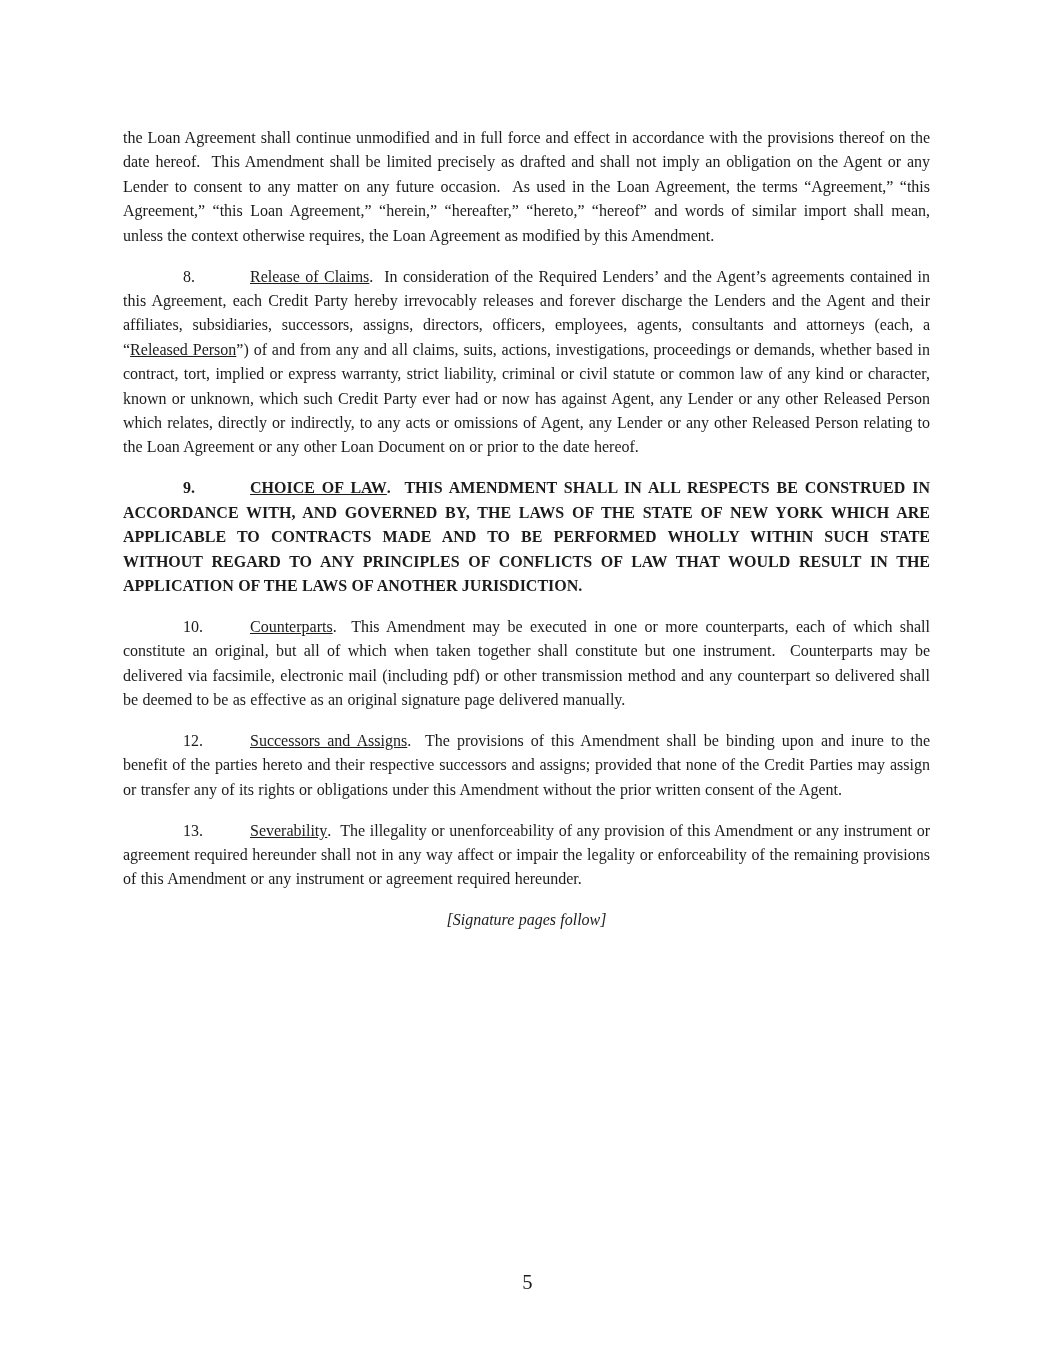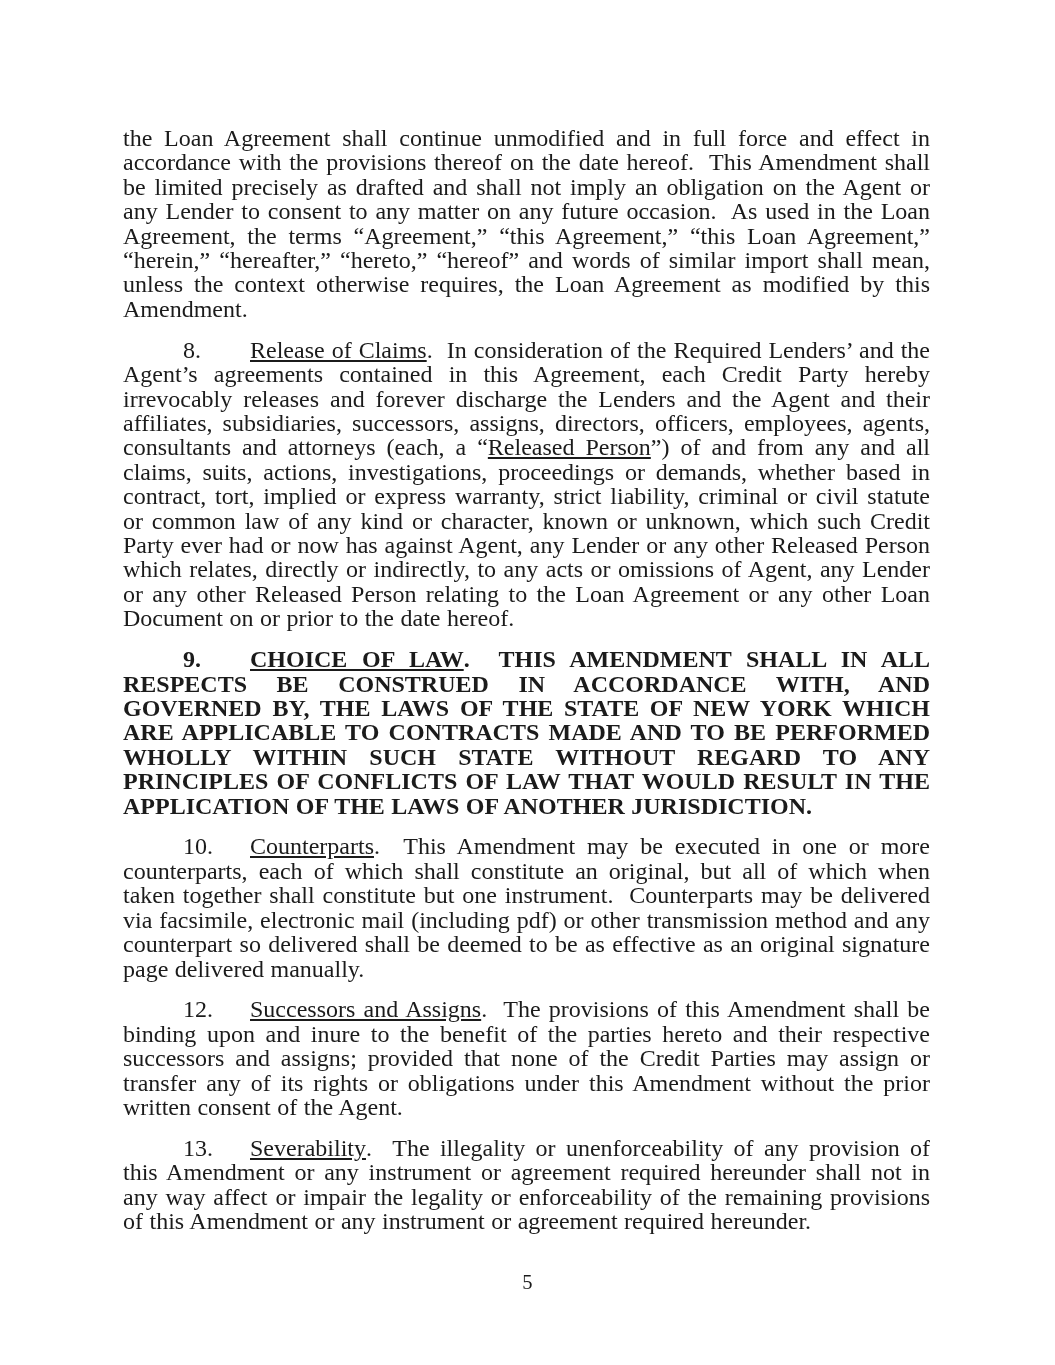--- a/index.html
+++ b/index.html
@@ -19,21 +19,21 @@
     box-sizing: border-box;
   }
   .content {
     position: absolute;
     left: 123px;
     top: 126px;
     width: 807px;
   }
   p.para {
     margin: 0 0 16.5px 0;
-    font-size: 24px;
+    font-size: 16px;
     line-height: 24.4px;
     text-align: justify;
     word-spacing: 0.02em;
   }
   p.para.center {
     text-align: center;
   }
   p.para.bold {
     font-weight: 700;
   }
@@ -63,15 +63,16 @@
 <body>
 
 <div class="page">
   <div class="content">
       <p class="para"><span>the Loan Agreement shall continue unmodified and in full force and effect in accordance with the provisions thereof on the date hereof.&nbsp; This Amendment shall be limited precisely as drafted and shall not imply an obligation on the Agent or any Lender to consent to any matter on any future occasion.&nbsp; As used in the Loan Agreement, the terms “Agreement,” “this Agreement,” “this Loan Agreement,” “herein,” “hereafter,” “hereto,” “hereof” and words of similar import shall mean, unless the context otherwise requires, the Loan Agreement as modified by this Amendment.</span></p>
       <p class="para"><span class="para-num">8.</span><span class="u">Release of Claims</span><span>.&nbsp; In consideration of the Required Lenders’ and the Agent’s agreements contained in this Agreement, each Credit Party hereby irrevocably releases and forever discharge the Lenders and the Agent and their affiliates, subsidiaries, successors, assigns, directors, officers, employees, agents, consultants and attorneys (each, a “</span><span class="u">Released Person</span><span>”) of and from any and all claims, suits, actions, investigations, proceedings or demands, whether based in contract, tort, implied or express warranty, strict liability, criminal or civil statute or common law of any kind or character, known or unknown, which such Credit Party ever had or now has against Agent, any Lender or any other Released Person which relates, directly or indirectly, to any acts or omissions of Agent, any Lender or any other Released Person relating to the Loan Agreement or any other Loan Document on or prior to the date hereof.</span></p>
       <p class="para bold"><span class="para-num">9.</span><span class="u">CHOICE OF LAW</span><span>.&nbsp; THIS AMENDMENT SHALL IN ALL RESPECTS BE CONSTRUED IN ACCORDANCE WITH, AND GOVERNED BY, THE LAWS OF THE STATE OF NEW YORK WHICH ARE APPLICABLE TO CONTRACTS MADE AND TO BE PERFORMED WHOLLY WITHIN SUCH STATE WITHOUT REGARD TO ANY PRINCIPLES OF CONFLICTS OF LAW THAT WOULD RESULT IN THE APPLICATION OF THE LAWS OF ANOTHER JURISDICTION.</span></p>
       <p class="para"><span class="para-num">10.</span><span class="u">Counterparts</span><span>.&nbsp; This Amendment may be executed in one or more counterparts, each of which shall constitute an original, but all of which when taken together shall constitute but one instrument.&nbsp; Counterparts may be delivered via facsimile, electronic mail (including pdf) or other transmission method and any counterpart so delivered shall be deemed to be as effective as an original signature page delivered manually.</span></p>
       <p class="para"><span class="para-num">12.</span><span class="u">Successors and Assigns</span><span>.&nbsp; The provisions of this Amendment shall be binding upon and inure to the benefit of the parties hereto and their respective successors and assigns; provided that none of the Credit Parties may assign or transfer any of its rights or obligations under this Amendment without the prior written consent of the Agent.</span></p>
       <p class="para"><span class="para-num">13.</span><span class="u">Severability</span><span>.&nbsp; The illegality or unenforceability of any provision of this Amendment or any instrument or agreement required hereunder shall not in any way affect or impair the legality or enforceability of the remaining provisions of this Amendment or any instrument or agreement required hereunder.</span></p>
+      <p class="para italic center"><span>[Signature pages follow]</span></p>
     </div>
   <div class="footer-pagenum">5</div>
 </div>
 
 </body></html>

